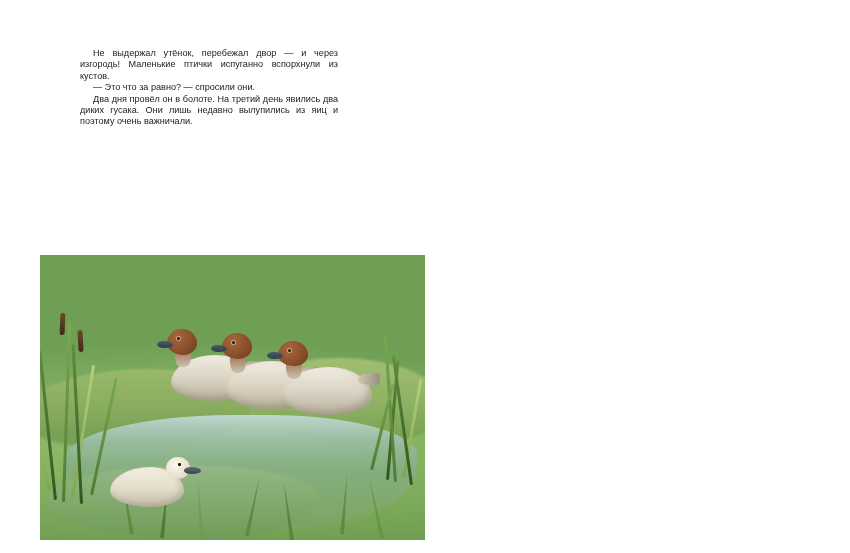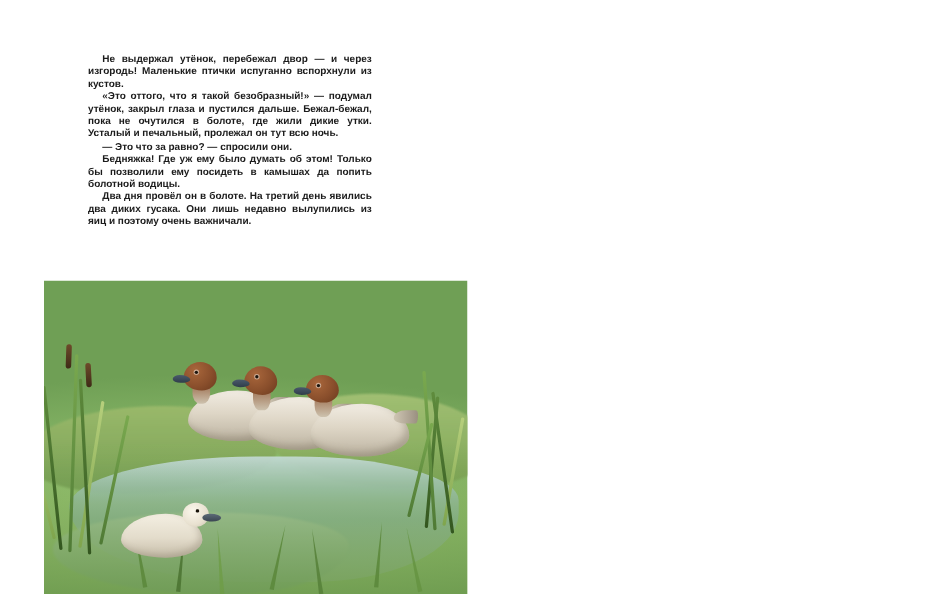--- a/index.html
+++ b/index.html
@@ -11,21 +11,21 @@
     position:relative;
   }
   .page{
     position:absolute;inset:0;
     display:flex;
   }
   .col{
     position:relative;
     box-sizing:border-box;
   }
-  .col-left{width:425px;height:553px;font-weight:bold;}
+  .col-left{width:425px;height:553px;}
   .col-right{width:425px;height:553px;}
 
   
   .text-block{
     position:absolute;
     font-family:"Liberation Sans", sans-serif;
     font-size:9.1px;
     line-height:11.4px;
     color:#1b1b1b;
     text-align:justify;
@@ -163,23 +163,21 @@
 </style>
 </head>
 <body>
 
 <div class="page">
 
   <div class="col col-left">
 
     <div class="text-block left-text">
       <p>Не выдержал утёнок, перебежал двор — и через изгородь! Маленькие птички испуганно вспорхнули из кустов.</p>
-      <p>«Это оттого, что я такой безобразный!» — подумал утёнок, закрыл глаза и пустился дальше. Бежал-бежал, пока не очутился в болоте, где жили дикие утки. Усталый и печальный, пролежал он тут всю ночь.</p>
       <p>— Это что за равно? — спросили они.</p>
-      <p>Бедняжка! Где уж ему было думать об этом! Только бы позволили ему посидеть в камышах да попить болотной водицы.</p>
       <p>Два дня провёл он в болоте. На третий день явились два диких гусака. Они лишь недавно вылупились из яиц и поэтому очень важничали.</p>
     </div>
 
     <div class="illus-left">
       <div class="il-sky"></div>
       <div class="il-bank"></div>
       <div class="il-bank-r"></div>
       <div class="il-water"></div>
       <div class="il-water2"></div>
       <div class="il-grass"></div>

